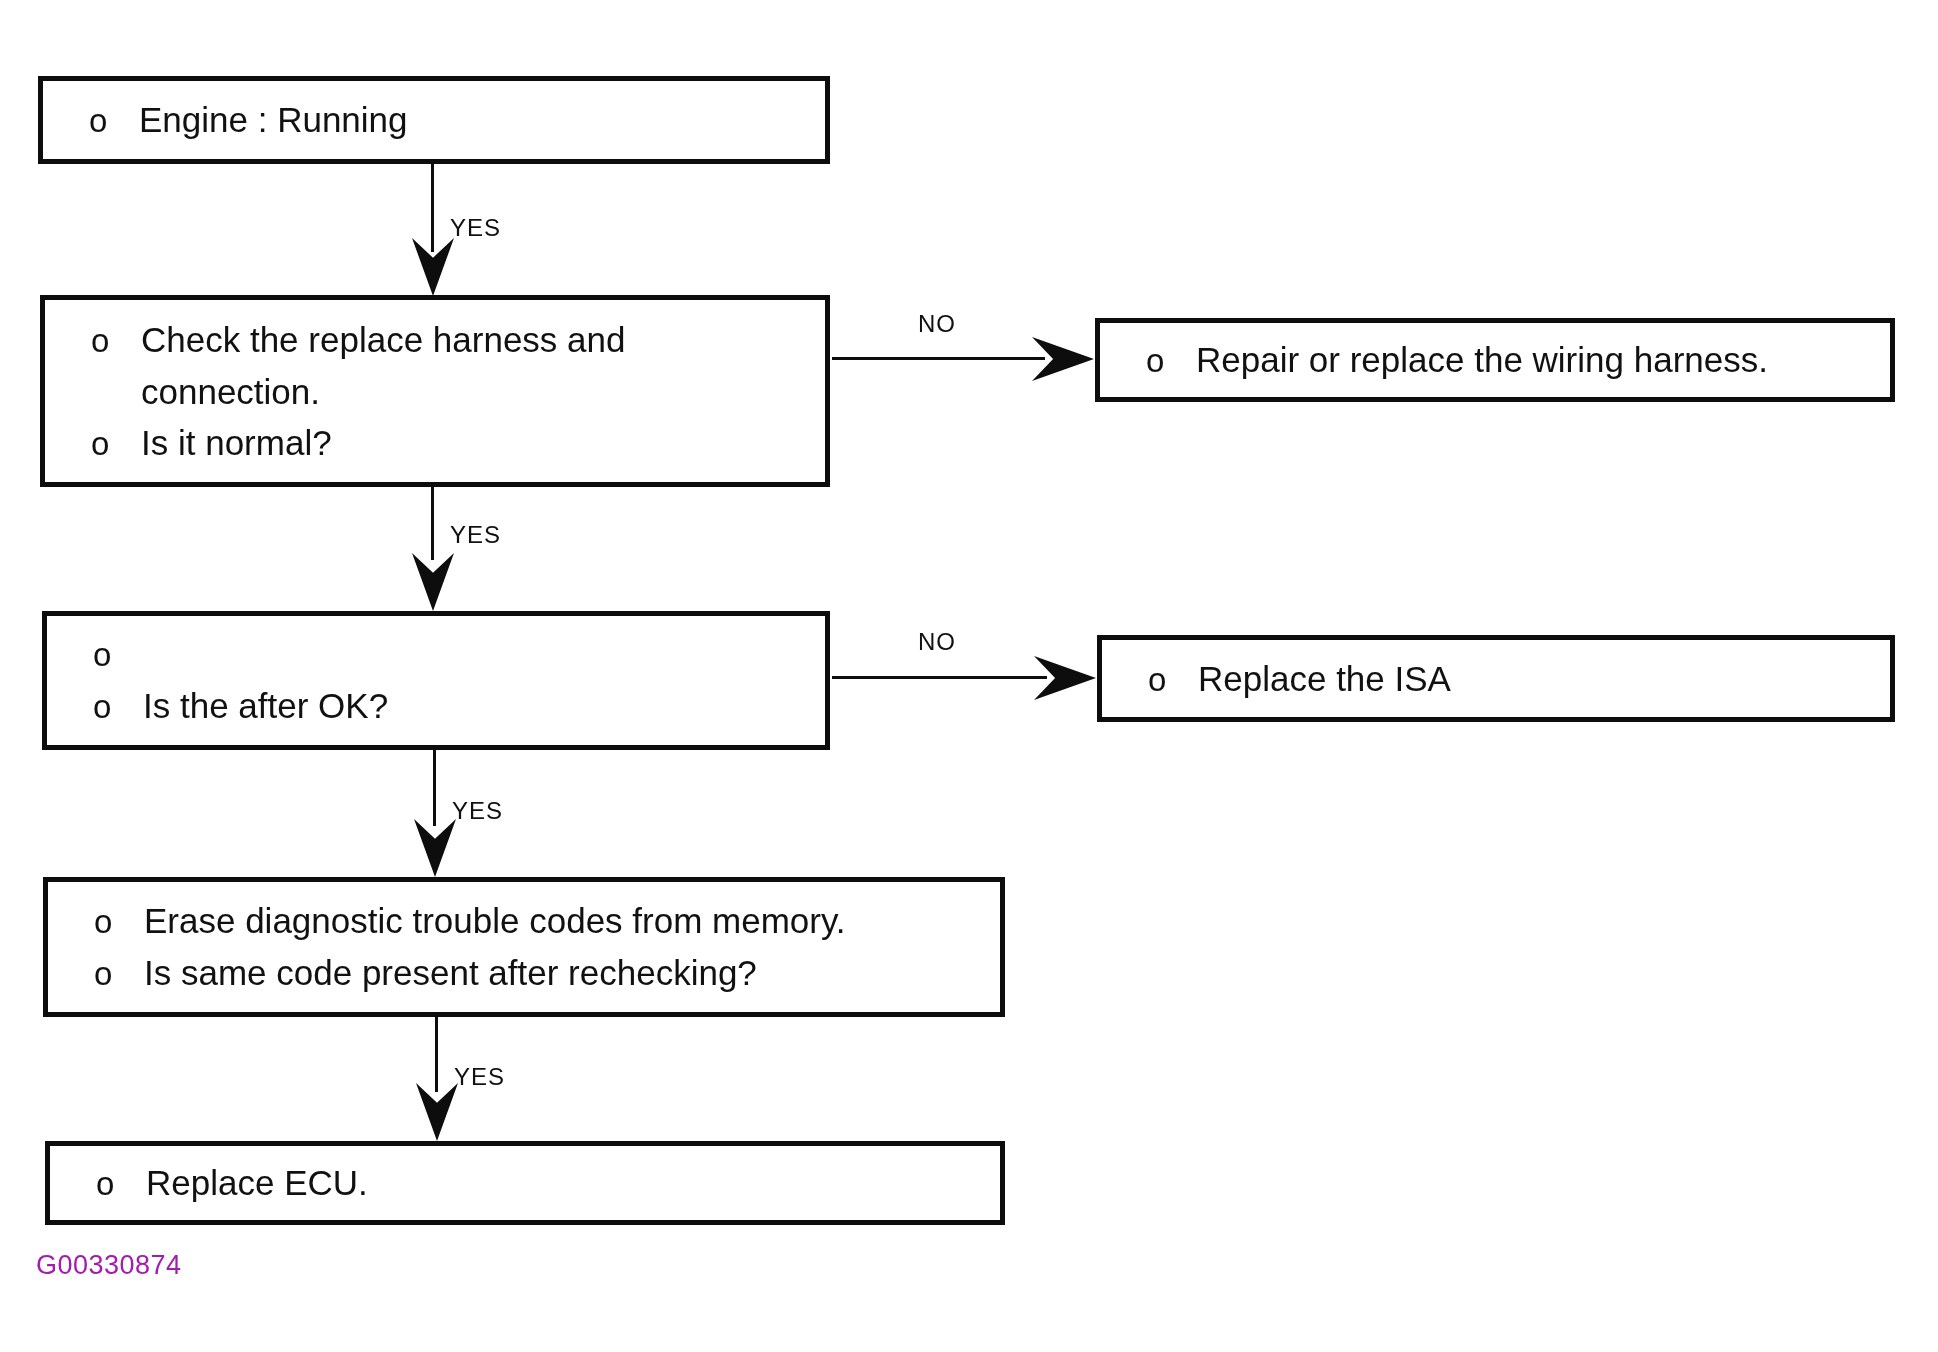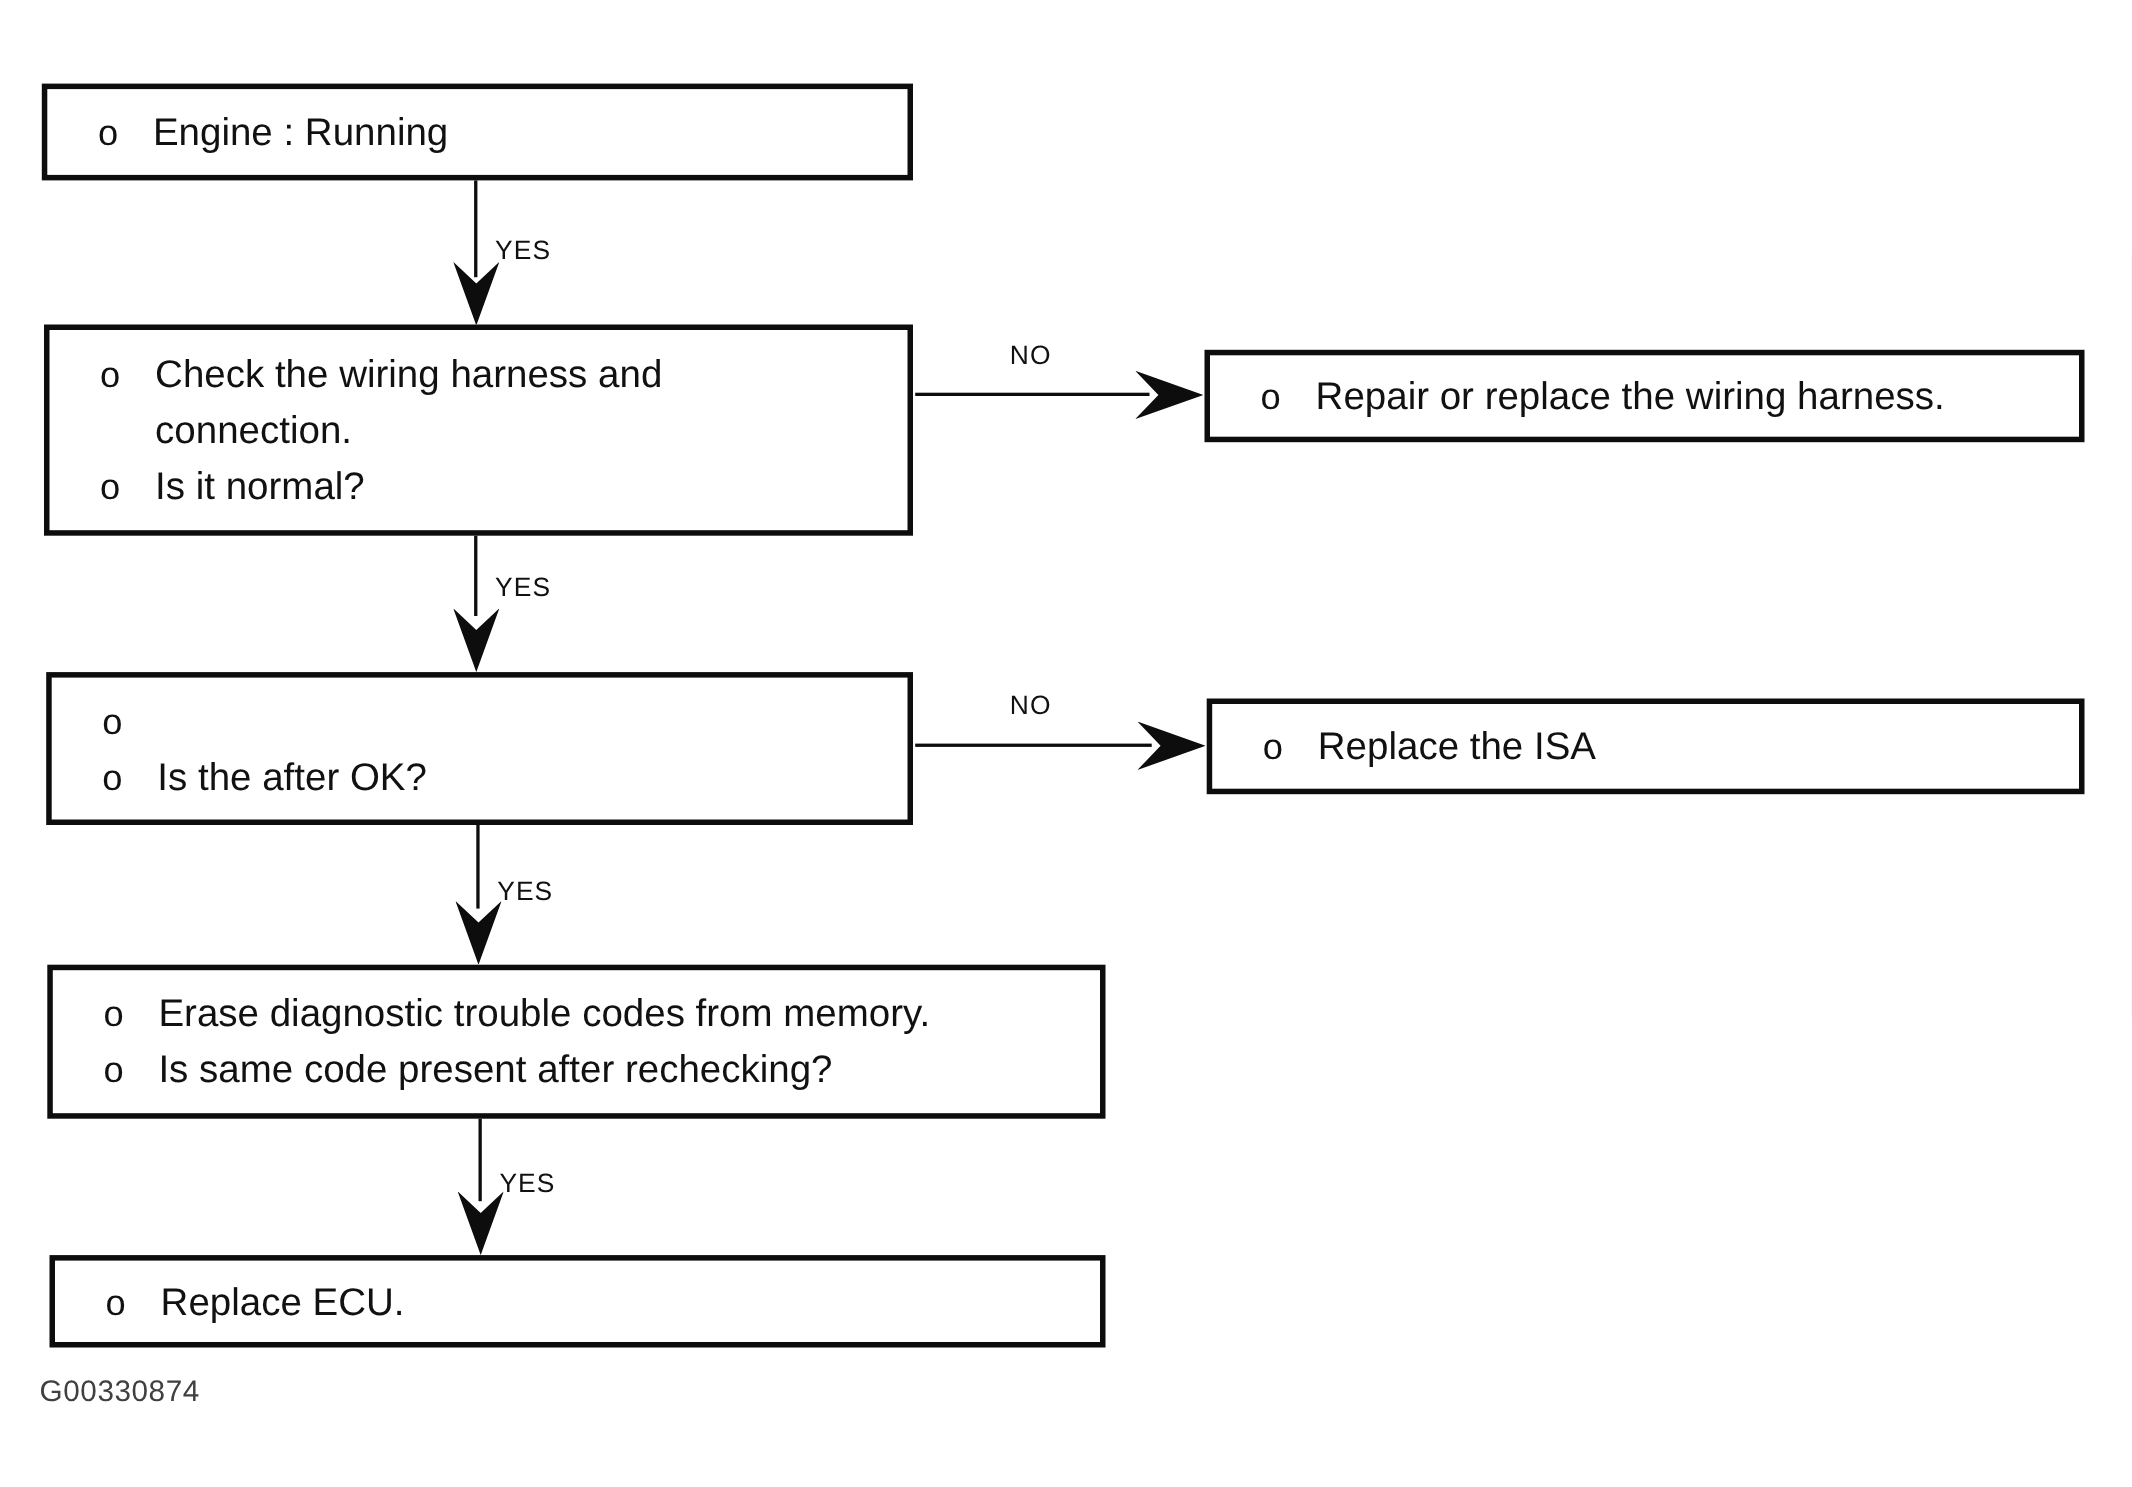--- a/index.html
+++ b/index.html
@@ -50,21 +50,21 @@
     font-size:24px;
     line-height:48px;
     letter-spacing:1px;
     color:#111111;
     white-space:nowrap;
   }
   .caption {
     position:absolute;
     font-size:27px;
     letter-spacing:0.5px;
-    color:#404040;
+    color:#a21caf;
   }
 </style>
 </head>
 <body>
 
 <div class="canvas">
 
   <div class="fbox" style="left:38px; top:76px; width:792px; height:88px;">
     <div class="bline">
       <span class="bullet">o</span>
@@ -72,21 +72,21 @@
     </div>
   </div>
 
   <div class="vline" style="left:431px; top:164px; height:88px;"></div>
   <div class="head-down" style="left:412px; top:238px;"></div>
   <div class="edge-label" style="left:450px; top:204px;">YES</div>
 
   <div class="fbox" style="left:40px; top:295px; width:790px; height:192px;">
     <div class="bline">
       <span class="bullet">o</span>
-      <span class="btext">Check the wiring harness and</span>
+      <span class="btext">Check the replace harness and</span>
     </div>
     <div class="bline">
       <span class="bullet"></span>
       <span class="btext">connection.</span>
     </div>
     <div class="bline">
       <span class="bullet">o</span>
       <span class="btext">Is it normal?</span>
     </div>
   </div>

